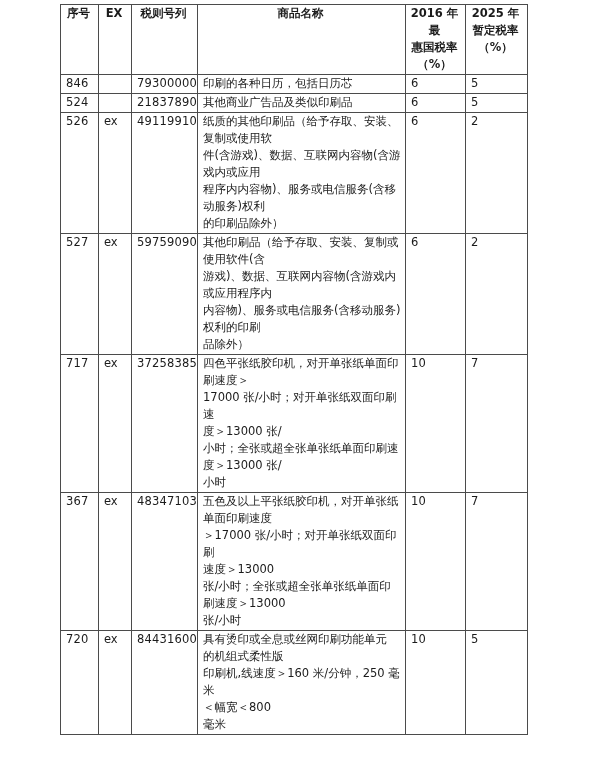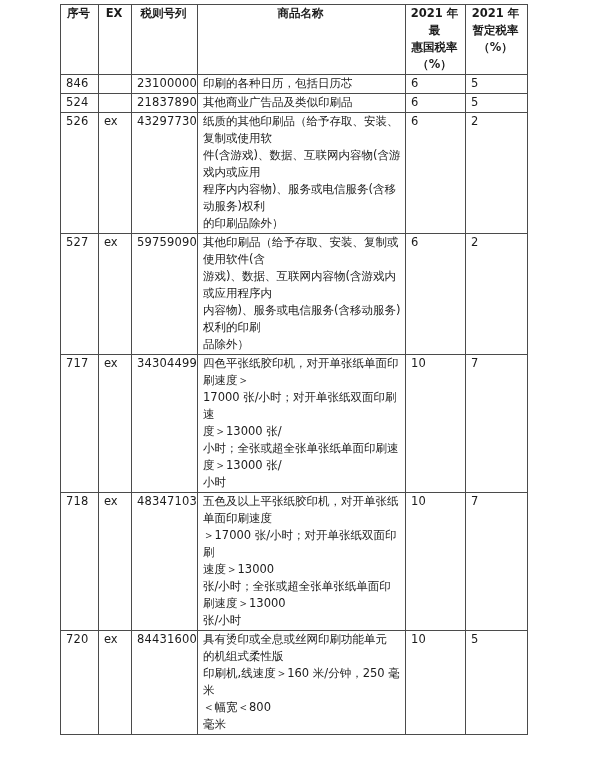--- a/index.html
+++ b/index.html
@@ -53,49 +53,49 @@
       <col class="c-name">
         <col class="c-mfn">
         <col class="c-prov">
     </colgroup>
     <thead>
       <tr>
         <th>序号</th>
         <th>EX</th>
         <th>税则号列</th>
         <th>商品名称</th>
-        <th>2021 年最
+        <th>2016 年最
 惠国税率
 （%）</th>
-        <th>2021 年
+        <th>2025 年
 暂定税率
 （%）</th>
       </tr>
     </thead>
     <tbody>
       <tr>
         <td class="num">846</td>
         <td></td>
-        <td class="num">23100000</td>
+        <td class="num">79300000</td>
         <td>印刷的各种日历，包括日历芯</td>
         <td class="num">6</td>
         <td class="num">5</td>
       </tr>
       <tr>
         <td class="num">524</td>
         <td></td>
         <td class="num">21837890</td>
         <td>其他商业广告品及类似印刷品</td>
         <td class="num">6</td>
         <td class="num">5</td>
       </tr>
       <tr>
         <td class="num">526</td>
         <td>ex</td>
-        <td class="num">43297730</td>
+        <td class="num">49119910</td>
         <td>纸质的其他印刷品（给予存取、安装、
 复制或使用软
 件(含游戏)、数据、互联网内容物(含游
 戏内或应用
 程序内内容物)、服务或电信服务(含移
 动服务)权利
 的印刷品除外）</td>
         <td class="num">6</td>
         <td class="num">2</td>
       </tr>
@@ -109,33 +109,33 @@
 或应用程序内
 内容物)、服务或电信服务(含移动服务)
 权利的印刷
 品除外）</td>
         <td class="num">6</td>
         <td class="num">2</td>
       </tr>
       <tr>
         <td class="num">717</td>
         <td>ex</td>
-        <td class="num">34304499</td>
+        <td class="num">37258385</td>
         <td>四色平张纸胶印机，对开单张纸单面印
 刷速度＞
 17000 张/小时；对开单张纸双面印刷速
 度＞13000 张/
 小时；全张或超全张单张纸单面印刷速
 度＞13000 张/
 小时</td>
         <td class="num">10</td>
         <td class="num">7</td>
       </tr>
       <tr>
-        <td class="num">718</td>
+        <td class="num">367</td>
         <td>ex</td>
         <td class="num">48347103</td>
         <td>五色及以上平张纸胶印机，对开单张纸
 单面印刷速度
 ＞17000 张/小时；对开单张纸双面印刷
 速度＞13000
 张/小时；全张或超全张单张纸单面印
 刷速度＞13000
 张/小时</td>
         <td class="num">10</td>

